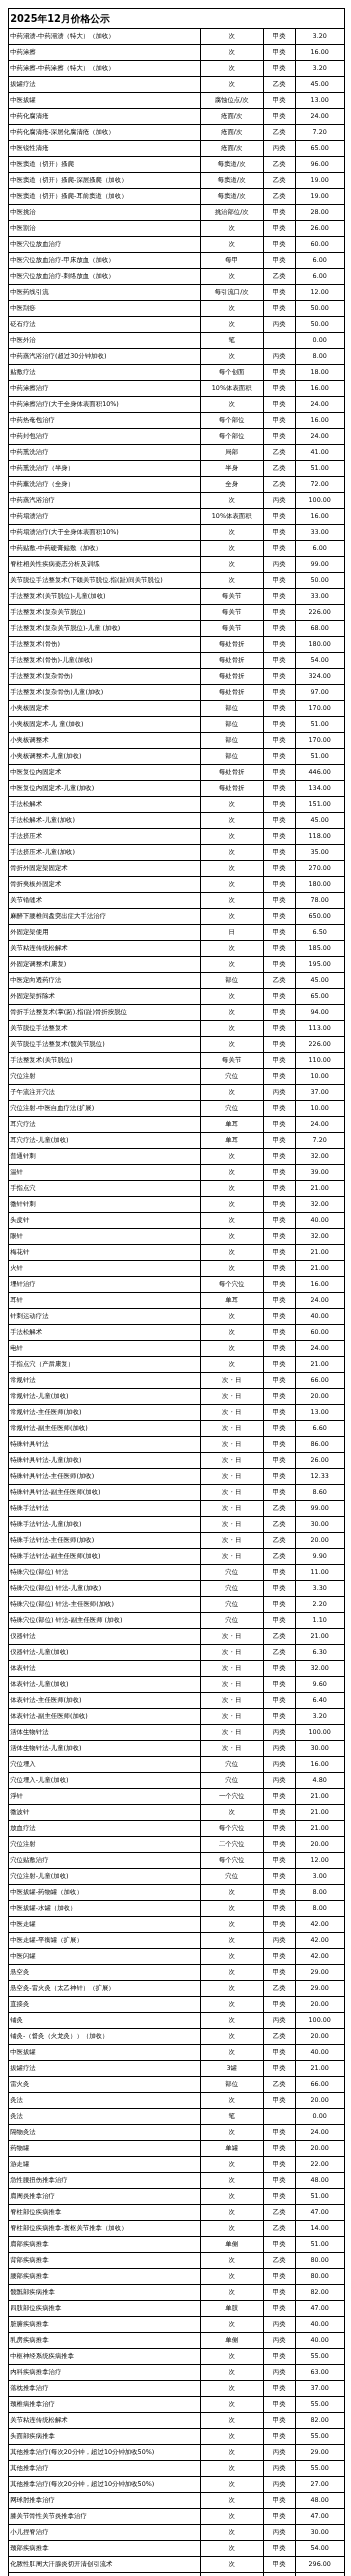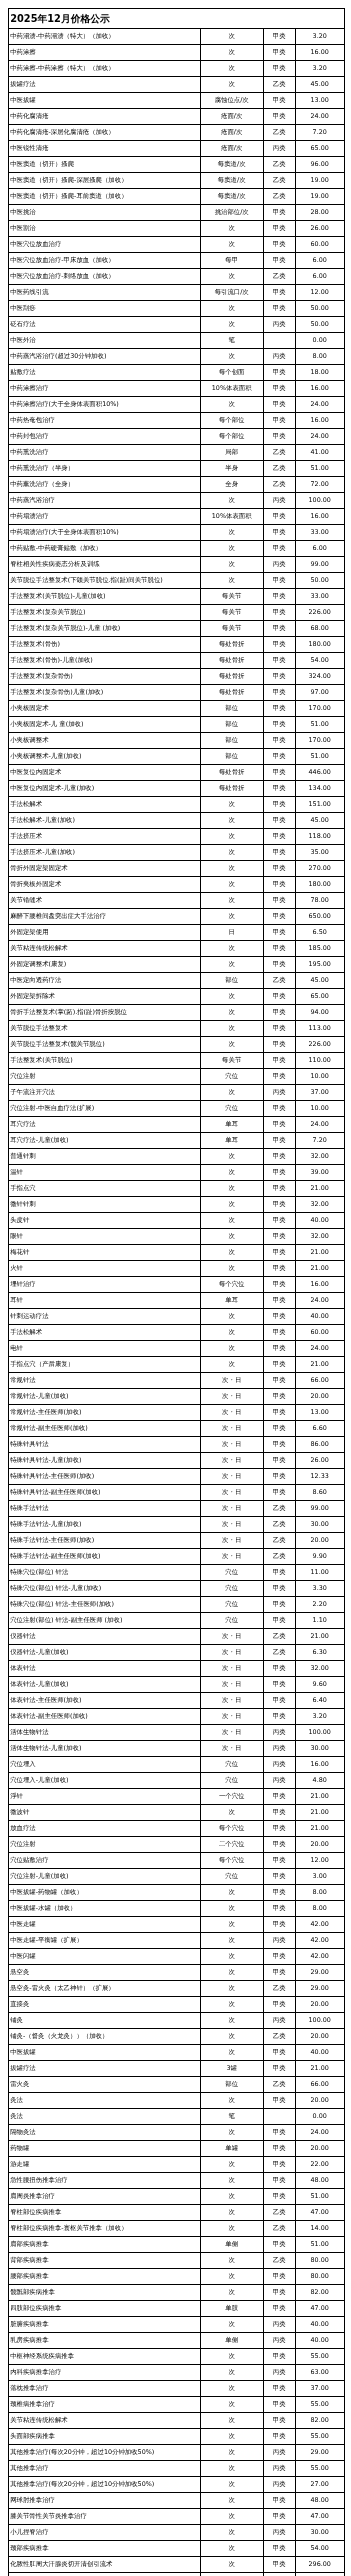--- a/index.html
+++ b/index.html
@@ -615,21 +615,21 @@
           <td class="c-grade">甲类</td>
           <td class="c-price">3.30</td>
         </tr>
         <tr>
           <td class="c-name">特殊穴位(部位) 针法-主任医师(加收)</td>
           <td class="c-unit">穴位</td>
           <td class="c-grade">甲类</td>
           <td class="c-price">2.20</td>
         </tr>
         <tr>
-          <td class="c-name">穴位注射(部位) 针法-副主任医师 (加收)</td>
+          <td class="c-name">特殊穴位(部位) 针法-副主任医师 (加收)</td>
           <td class="c-unit">穴位</td>
           <td class="c-grade">甲类</td>
           <td class="c-price">1.10</td>
         </tr>
         <tr>
           <td class="c-name">仪器针法</td>
           <td class="c-unit">次・日</td>
           <td class="c-grade">乙类</td>
           <td class="c-price">21.00</td>
         </tr>

